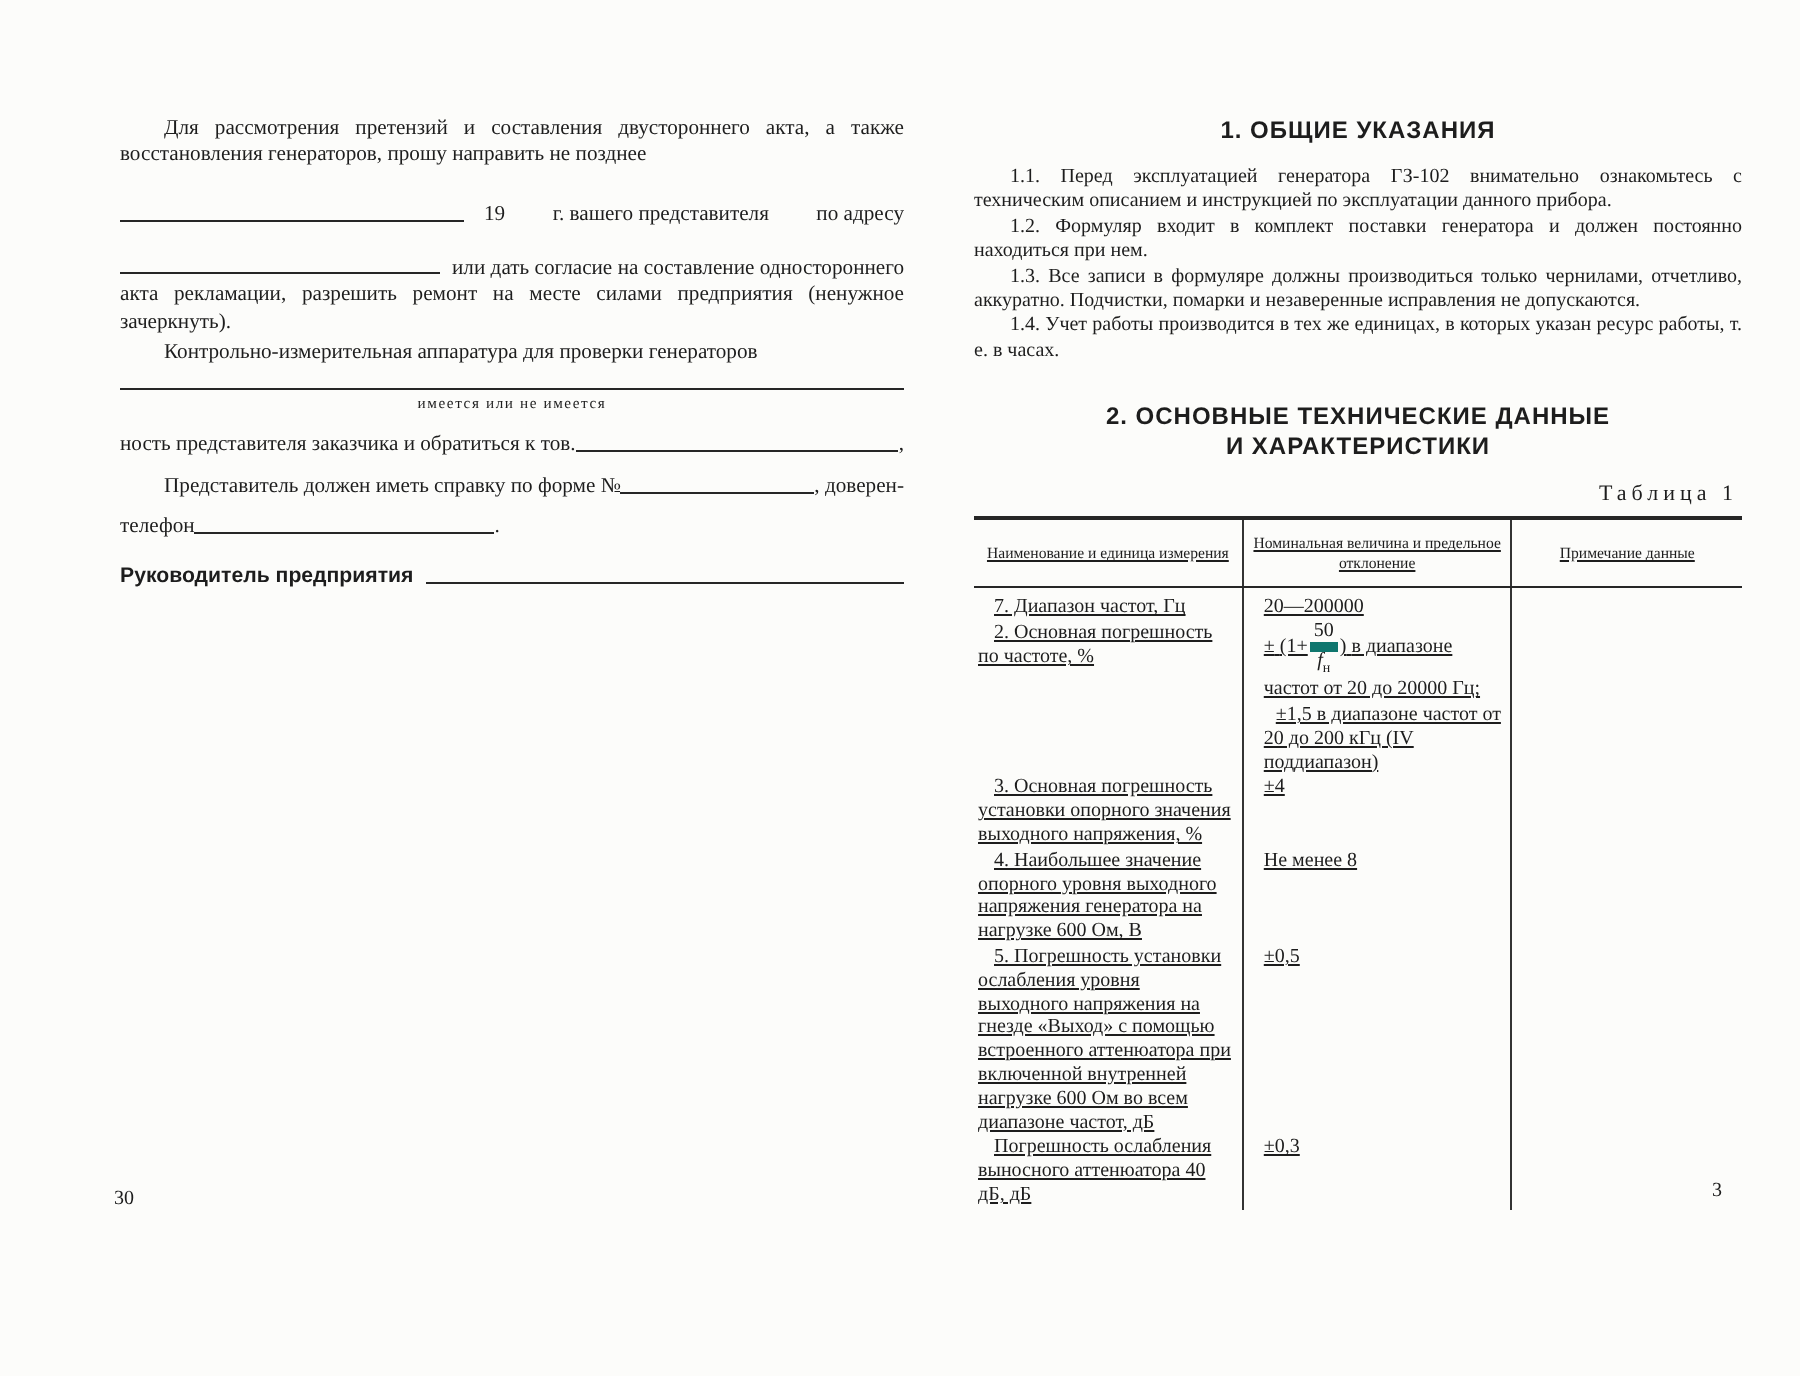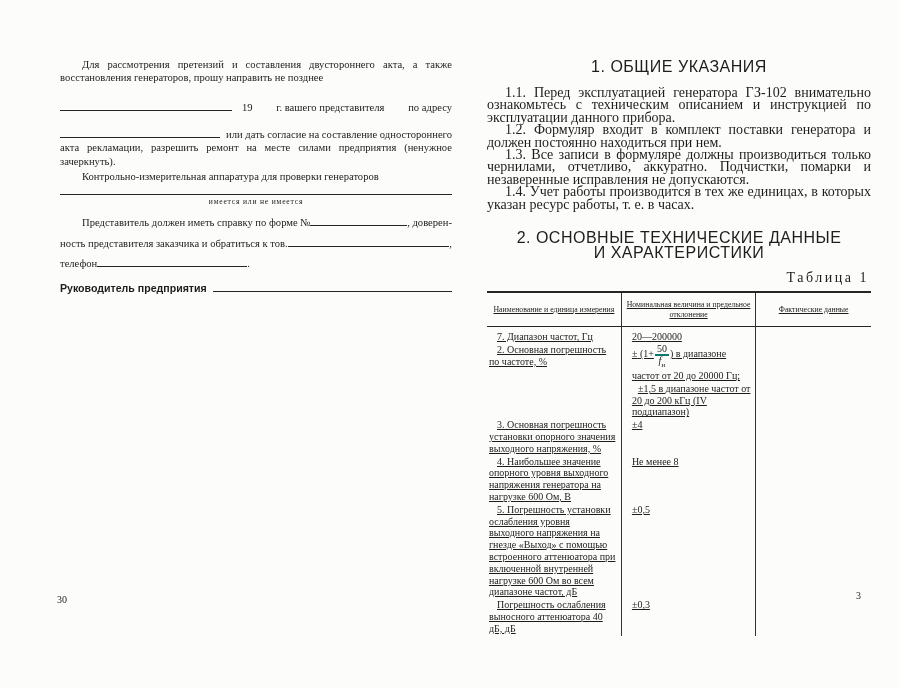--- a/index.html
+++ b/index.html
@@ -36,41 +36,41 @@
   .formline.first .lead { padding-left:22px; }
   .note { margin-top:13px; font-size:10.6px; line-height:12.4px; }
   .note .spaced { letter-spacing:1.6px; }
   .director { margin-top:13px; font-family:"Liberation Sans",sans-serif; font-weight:bold; font-size:10.6px; }
   .director .fill { margin-left:6px; }
   .pagenum { position:absolute; font-size:10px; }
   .pagenum-left  { left:57px;  top:594px; }
   .pagenum-right { left:856px; top:590px; }
 
   
-  .h-sans { font-family:"Liberation Sans",sans-serif; font-weight:normal;
-            text-align:center; font-size:16px; letter-spacing:0.5px; margin:0; }
+  .h-sans { font-family:"Liberation Sans",sans-serif; font-weight:bold;
+            text-align:center; font-size:12px; letter-spacing:0.5px; margin:0; }
   .sec1-title { margin-bottom:11px; }
-  .rp { text-align:justify; font-size:14px; line-height:12.4px; margin:0; text-indent:18px; }
+  .rp { text-align:justify; font-size:10px; line-height:12.4px; margin:0; text-indent:18px; }
   .sec2-title { margin-top:19px; line-height:15px; }
-  .tbl-caption { text-align:right; font-size:14px; letter-spacing:2.5px; margin:10px 2px 5px 0; }
+  .tbl-caption { text-align:right; font-size:11px; letter-spacing:2.5px; margin:10px 2px 5px 0; }
 
   table.specs { width:100%; border-collapse:collapse; border-top:2px solid #262626; table-layout:fixed;text-decoration:underline; }
   .specs col.c1 { width:35%; } .specs col.c2 { width:35%; } .specs col.c3 { width:30%; }
   .specs thead td {
     font-size:7.8px; line-height:9.6px; text-align:center; vertical-align:middle;
     padding:7px 4px; border-bottom:1.8px solid #262626;
   }
   .specs td.bc1 { border-right:1.1px solid #333; }
   .specs td.bc3 { border-left:1.1px solid #333; }
   .specs tbody td { vertical-align:top; font-size:10px; line-height:11.8px; padding:0 4px 1px 2px; }
   .specs tbody tr:first-child td { padding-top:4px; }
   .specs td.lbl { text-align:left; text-indent:8px; }
   .specs td.val { padding-left:10px; text-indent:0; }
   .frac { display:inline-block; vertical-align:-7px; text-align:center; line-height:10px; margin:0 1px; }
-  .frac .num { display:block; border-bottom:2px solid #0f766e; padding:0 2px; }
+  .frac .num { display:block; border-bottom:5px solid #0f766e; padding:0 2px; }
   .frac .den { display:block; font-style:italic; }
   .frac sub { font-size:7px; font-style:normal; }
   .val2 { text-indent:6px; margin-top:1px; }
 </style>
 </head>
 <body>
 
 <div class="page page-left">
 
   <p class="para ind">Для рассмотрения претензий и составления двустороннего акта, а также восстановления генераторов, прошу направить не позднее</p>
@@ -85,29 +85,29 @@
   </div>
 
   <p class="para consent"><span class="blank" style="width:160px; margin-right:6px;"></span><span>или дать согласие на составление одностороннего акта рекламации, разрешить ремонт на месте силами предприятия (ненужное зачеркнуть).</span></p>
 
   <p class="para ind equip">Контрольно-измерительная аппаратура для проверки генераторов</p>
 
   <hr class="avail-rule">
   <div class="avail-caption">имеется или не имеется</div>
 
   <div class="formblock">
+    <div class="flexline formline">
+      <span class="txt lead">ность представителя заказчика и обратиться к тов.</span>
+      <span class="fill"></span>
+      <span class="txt">,</span>
+    </div>
     <div class="flexline formline first">
       <span class="txt lead">Представитель должен иметь справку по форме №</span>
       <span class="fill"></span>
       <span class="txt">, доверен-</span>
-    </div>
-    <div class="flexline formline">
-      <span class="txt lead">ность представителя заказчика и обратиться к тов.</span>
-      <span class="fill"></span>
-      <span class="txt">,</span>
     </div>
     <div class="flexline formline">
       <span class="txt lead">телефон</span>
       <span class="fill" style="flex:0 0 150px;"></span>
       <span class="txt">.</span>
       <span style="flex:1"></span>
     </div>
   </div>
 
 
@@ -133,21 +133,21 @@
   <table class="specs">
     <colgroup>
         <col class="c1">
         <col class="c2">
         <col class="c3">
       </colgroup>
     <thead>
       <tr>
         <td class="bc1">Наименование и единица измерения</td>
         <td>Номинальная величина и предельное отклонение</td>
-        <td class="bc3">Фактические данные</td>
+        <td class="bc3">Примечание данные</td>
       </tr>
     </thead>
     <tbody>
       <tr>
         <td class="lbl bc1">7. Диапазон частот, Гц</td>
         <td class="val">20—200000</td>
         <td class="bc3"></td>
       </tr>
       <tr>
         <td class="lbl bc1">2. Основная погрешность по частоте, %</td>

